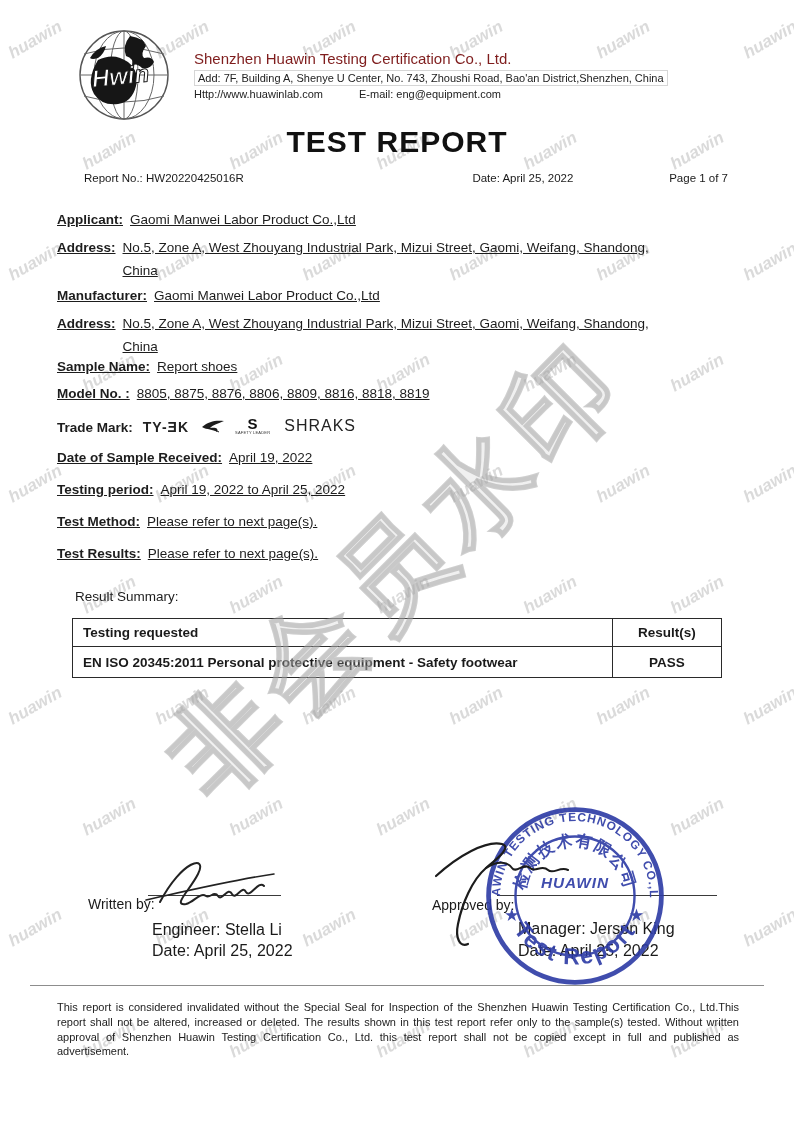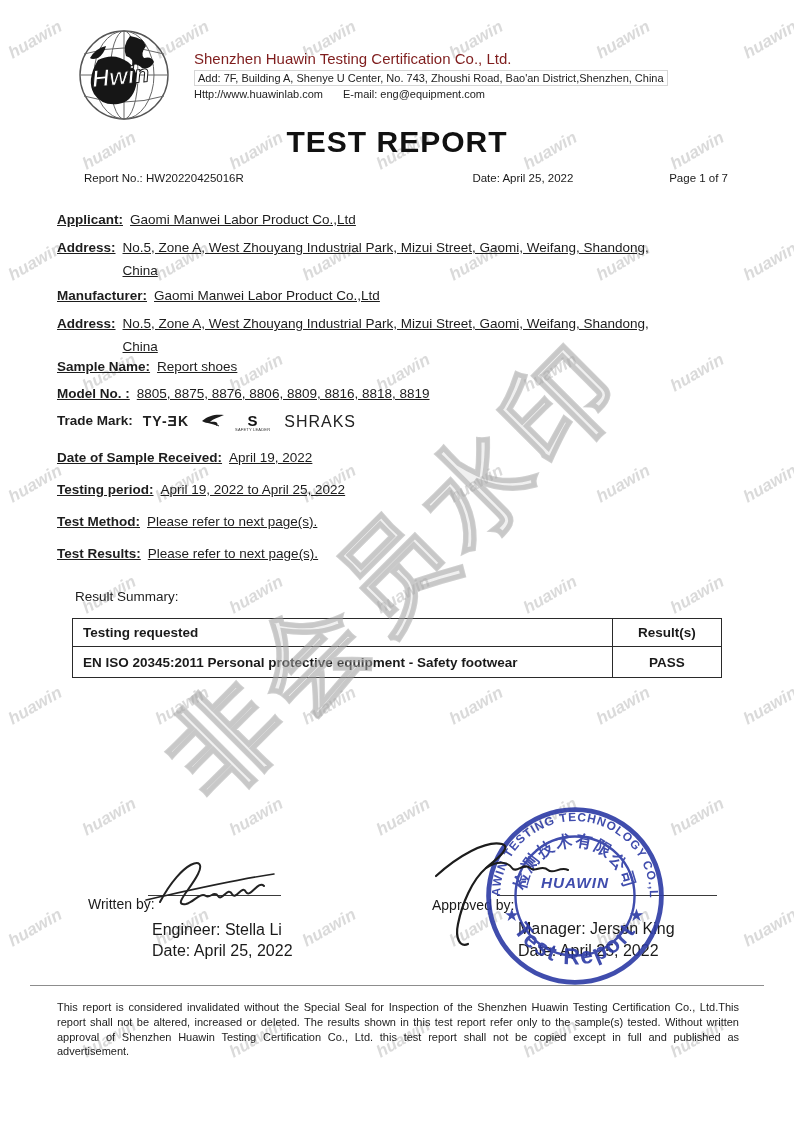--- a/index.html
+++ b/index.html
@@ -13,39 +13,39 @@
           pointer-events:none;transform:rotate(-45deg);font-family:"Liberation Serif",serif;
           font-size:108px;font-weight:bold;letter-spacing:10px;line-height:1;white-space:nowrap;
           color:rgba(185,185,185,0.22);-webkit-text-stroke:2px rgba(160,160,160,0.5);}
   
   .header{position:absolute;left:68px;top:30px;right:40px;display:flex;gap:14px;z-index:2;}
   .logo{flex:0 0 auto;}
   .hgroup{padding-top:20px;}
   .company{font-size:15px;color:#7f1d1d;margin-bottom:3px;}
   .addr1{font-size:11px;color:#222;border:1px solid rgba(165,165,165,0.45);
          padding:1px 3px;width:fit-content;margin-bottom:2px;}
-  .httpline{font-size:11px;color:#222;display:flex;gap:20px;}
+  .httpline{font-size:11px;color:#222;display:flex;gap:36px;}
   
   .title{position:absolute;top:125px;left:0;width:100%;text-align:center;z-index:2;
          font-size:30px;font-weight:bold;letter-spacing:1px;color:#111;}
   .meta{position:absolute;top:172px;left:78px;right:66px;display:flex;z-index:2;font-size:11.5px;color:#1a1a1a;}
   .meta .m-left{flex:1;text-align:left;margin-left:6px;}
   .meta .m-center{flex:1;text-align:center;}
   .meta .m-right{flex:0 0 auto;}
   
   .content{position:absolute;left:57px;right:57px;top:205px;z-index:2;padding-top:6px;font-size:13.5px;}
   .field{display:flex;line-height:17px;text-decoration:underline;}
   .flabel{font-weight:bold;white-space:nowrap;}
   .fvalue{margin-left:7px;}
   .addr .fvalue{max-width:545px;line-height:23px;}
   .addr{line-height:23px;}
   .f-applicant{margin-bottom:8px}.f-address{margin-bottom:5px}.f-manufacturer{margin-bottom:8px}
   .f-address2{margin-bottom:0}.f-sample{margin-bottom:10px}.f-model{margin-bottom:11px}
   .f-std{margin-bottom:15px}
-  .tm-row{display:flex;align-items:flex-start;height:22px;margin-bottom:14px;}
+  .tm-row{display:flex;align-items:flex-end;height:22px;margin-bottom:14px;}
   .tm-brand1{margin-left:10px;font-weight:bold;letter-spacing:1px;font-size:14px;color:#222;}
   .tm-bird{margin-left:12px;display:inline-flex;}
   .tm-slogo{margin-left:10px;display:inline-flex;flex-direction:column;align-items:center;line-height:1;}
   .tm-s{font-weight:900;font-size:15px;color:#111;}
   .tm-scap{font-size:4px;letter-spacing:.2px;color:#333;}
   .tm-brand2{margin-left:14px;font-size:16px;color:#222;letter-spacing:1px;}
   
   .rs-label{margin-left:18px;margin-bottom:13px;line-height:17px;margin-top:26px;}
   .rs-table{margin-left:15px;width:650px;border-collapse:collapse;font-size:13.5px;color:#1a1a1a;}
   .rs-table th,.rs-table td{border:1.5px solid #2a2a2a;font-weight:bold;}

